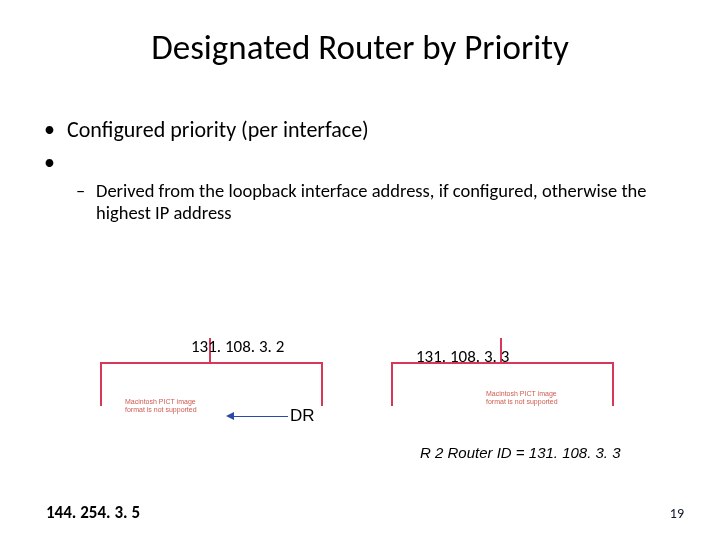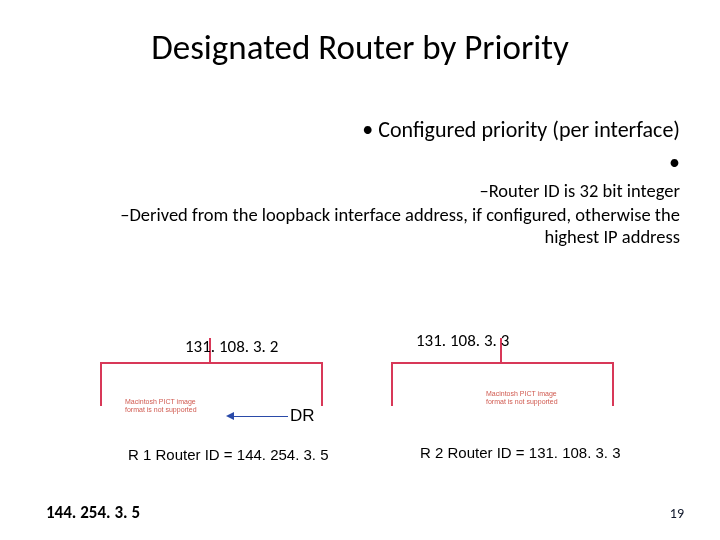--- a/index.html
+++ b/index.html
@@ -18,21 +18,21 @@
     font-weight: 400;
     text-align: center;
     margin-top: 6px;
     margin-bottom: 48px;
   }
   ul.level1 {
     list-style: none;
     font-size: 22px;
     margin-left: 22px;
   }
-  ul.level1 > li { margin-bottom: 6px; text-align: right; }
+  ul.level1 > li { margin-bottom: 6px; }
   ul.level1 > li::before {
     content: "•";
     display: inline-block;
     width: 18px;
     margin-left: -18px;
   }
   ul.level2 {
     list-style: none;
     font-size: 18.5px;
     margin-left: 34px;
@@ -114,53 +114,51 @@
 
 <div class="slide">
   <h1 class="title">Designated Router by Priority</h1>
 
   <ul class="level1">
     <li>
       <span>Configured priority (per interface)</span>
     </li>
     <li>
       <ul class="level2">
-        <li>Router ID is 32 bit integer</li>
         <li>Derived from the loopback interface address, if configured, otherwise the highest IP address</li>
       </ul>
     </li>
   </ul>
 </div>
 
 <div class="diagram">
 
   <div class="bus-line" style="left:100px; top:32px; width:223px; height:2px;"></div>
   <div class="bus-line" style="left:100px; top:32px; width:2px; height:44px;"></div>
   <div class="bus-line" style="left:321px; top:32px; width:2px; height:44px;"></div>
   <div class="bus-line" style="left:209px; top:8px; width:2px; height:26px;"></div>
 
-  <div class="ip-label" style="left:185px; top:6px;">131. 108. 3. 2</div>
+  <div class="ip-label" style="left:191px; top:6px;">131. 108. 3. 2</div>
 
   <div class="mac-pict" style="left:125px; top:68px;">Macintosh PICT image format is not supported</div>
 
   <div class="arrow" style="left:226px; top:86px;">
     <div class="arrow-head" style="left:0; top:-4px;"></div>
     <div class="arrow-line" style="left:8px; top:0; width:54px;"></div>
   </div>
   <div class="dr-label" style="left:290px; top:76px;">DR</div>
 
-  <div class="router-id" style="left:128px; top:116px;">R 1 Router ID = 144. 254. 3. 5</div>
 
   <div class="bus-line" style="left:391px; top:32px; width:223px; height:2px;"></div>
   <div class="bus-line" style="left:391px; top:32px; width:2px; height:44px;"></div>
   <div class="bus-line" style="left:612px; top:32px; width:2px; height:44px;"></div>
   <div class="bus-line" style="left:500px; top:8px; width:2px; height:26px;"></div>
 
-  <div class="ip-label" style="left:416px; top:0;">131. 108. 3. 3</div>
+  <div class="ip-label" style="left:416px; top:16px;">131. 108. 3. 3</div>
 
   <div class="mac-pict" style="left:486px; top:60px;">Macintosh PICT image format is not supported</div>
 
-  <div class="router-id" style="left:420px; top:114px;">R 2 Router ID = 131. 108. 3. 3</div>
+  <div class="router-id" style="left:420px; top:114px;font-style:italic;">R 2 Router ID = 131. 108. 3. 3</div>
 
 </div>
 
 <div class="footer-ip">144. 254. 3. 5</div>
 <div class="slide-num">19</div>
 
 </body></html>

